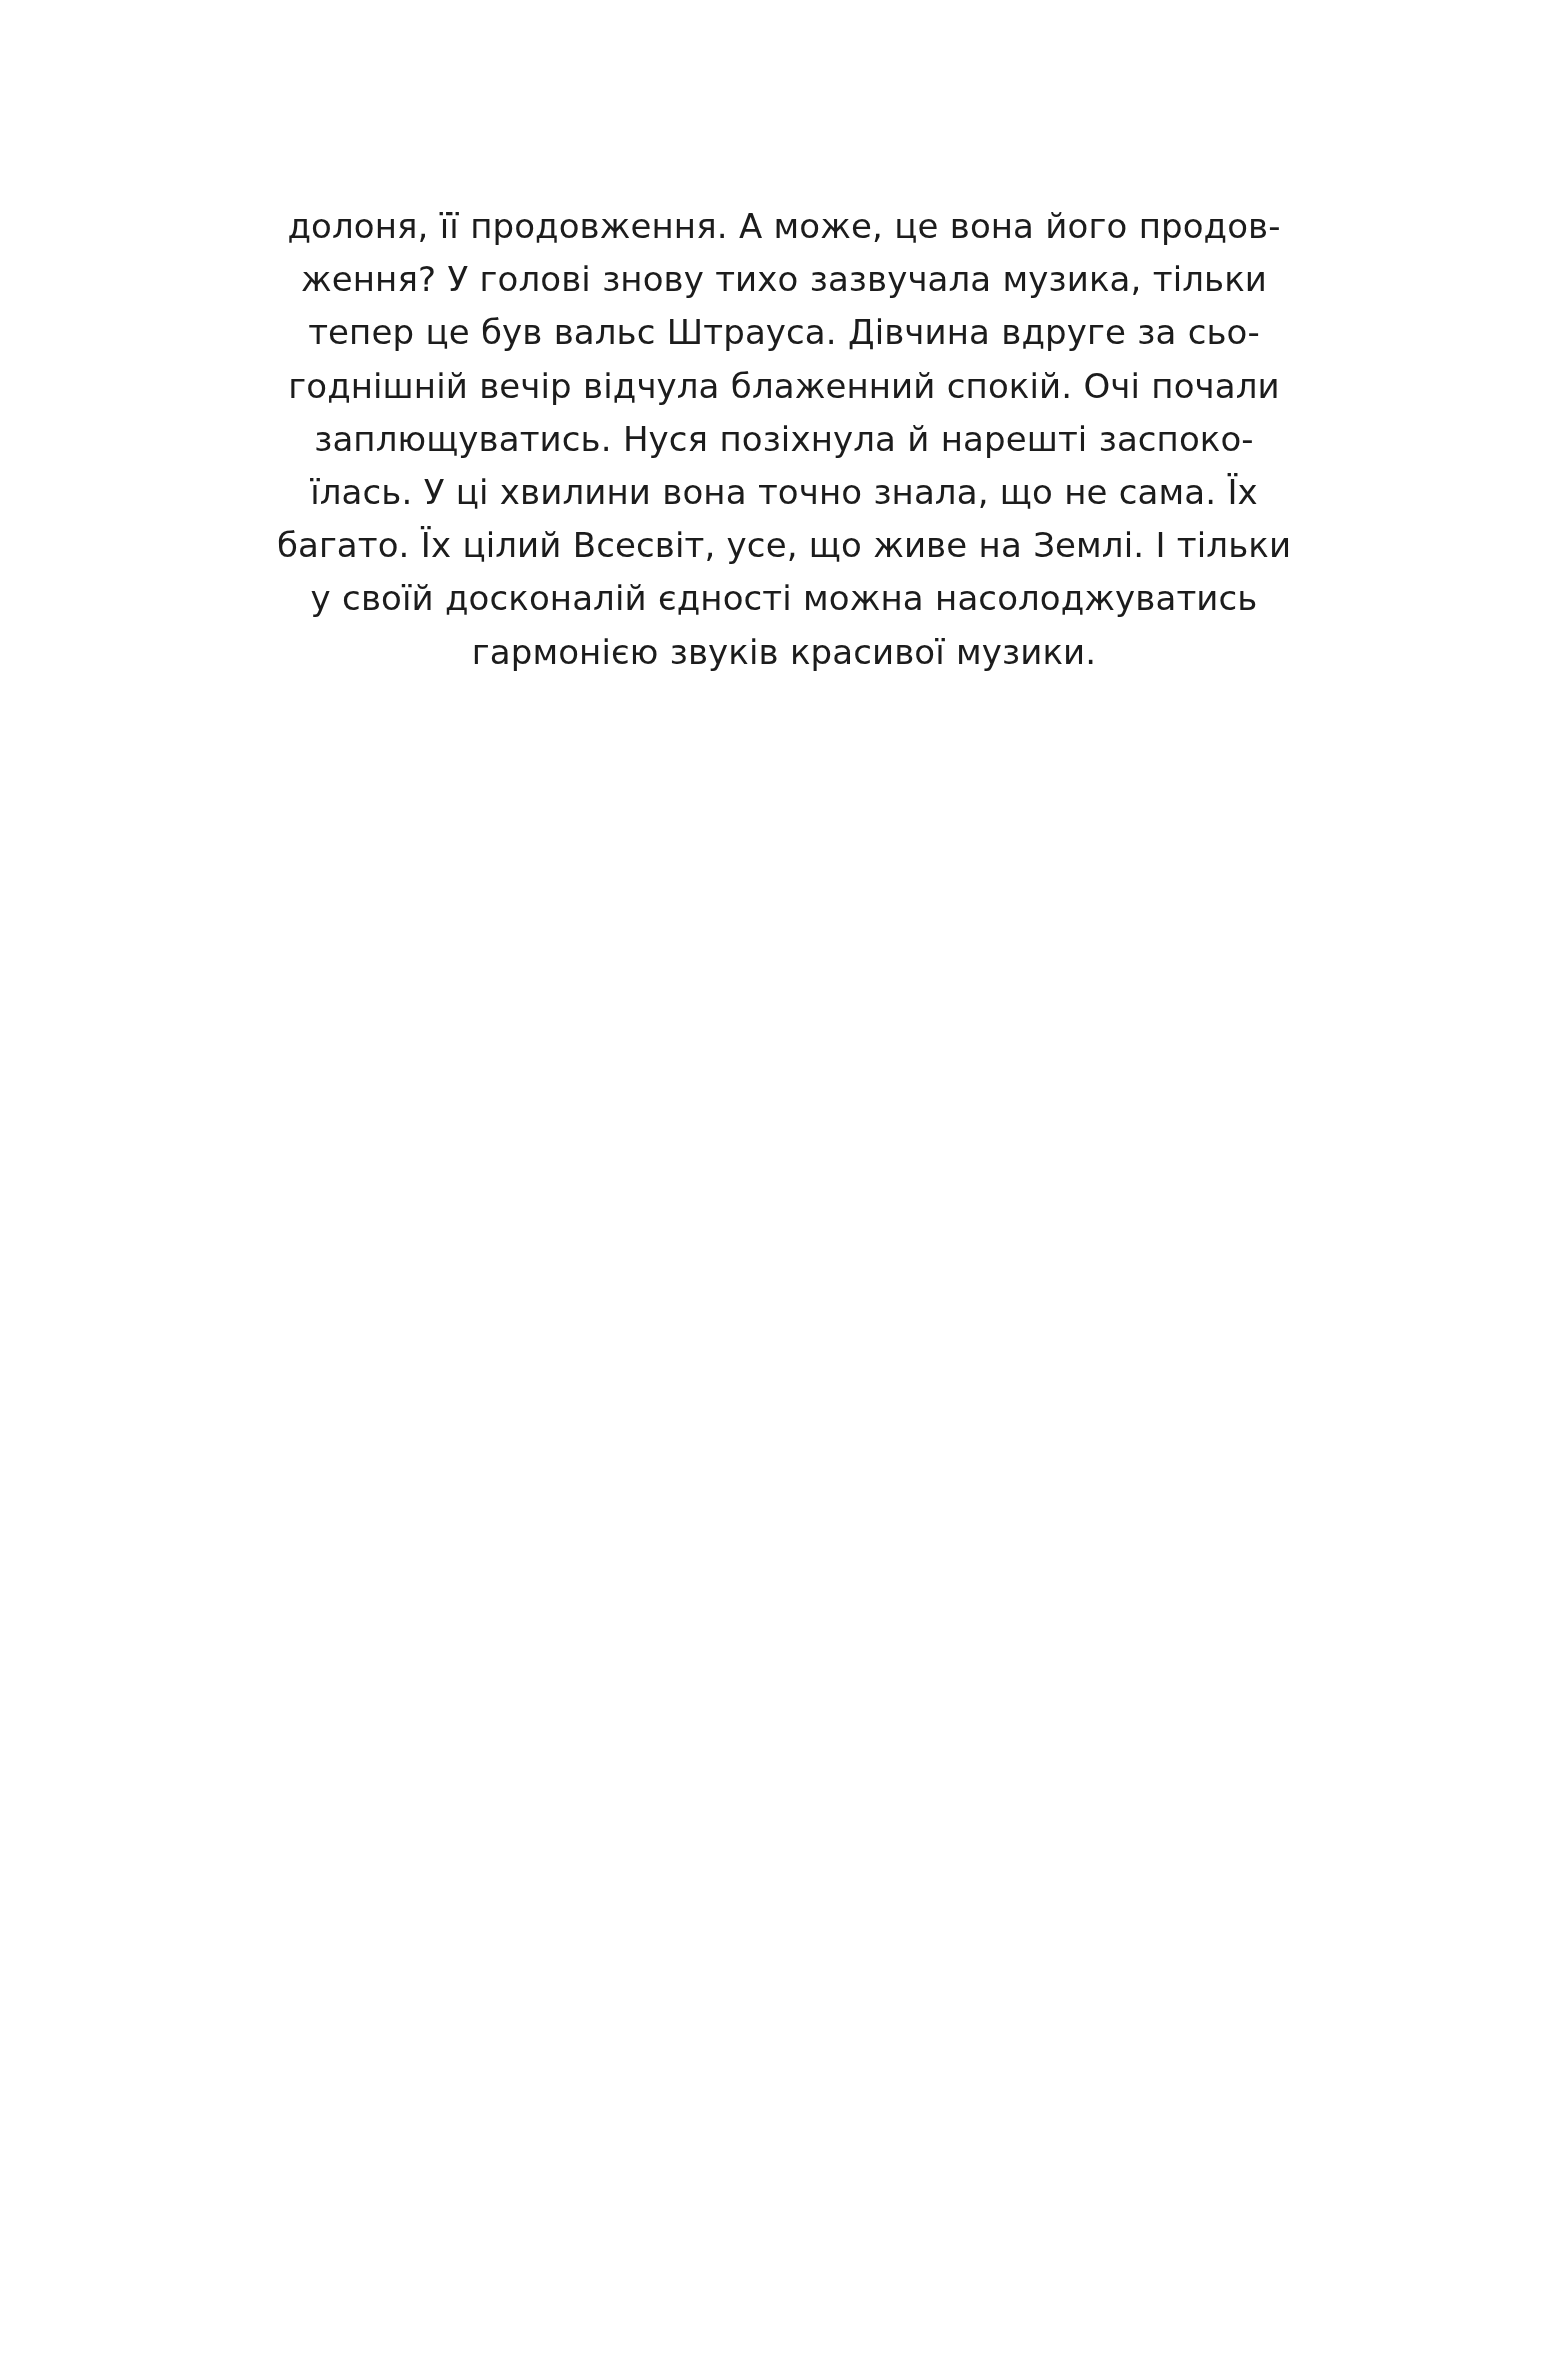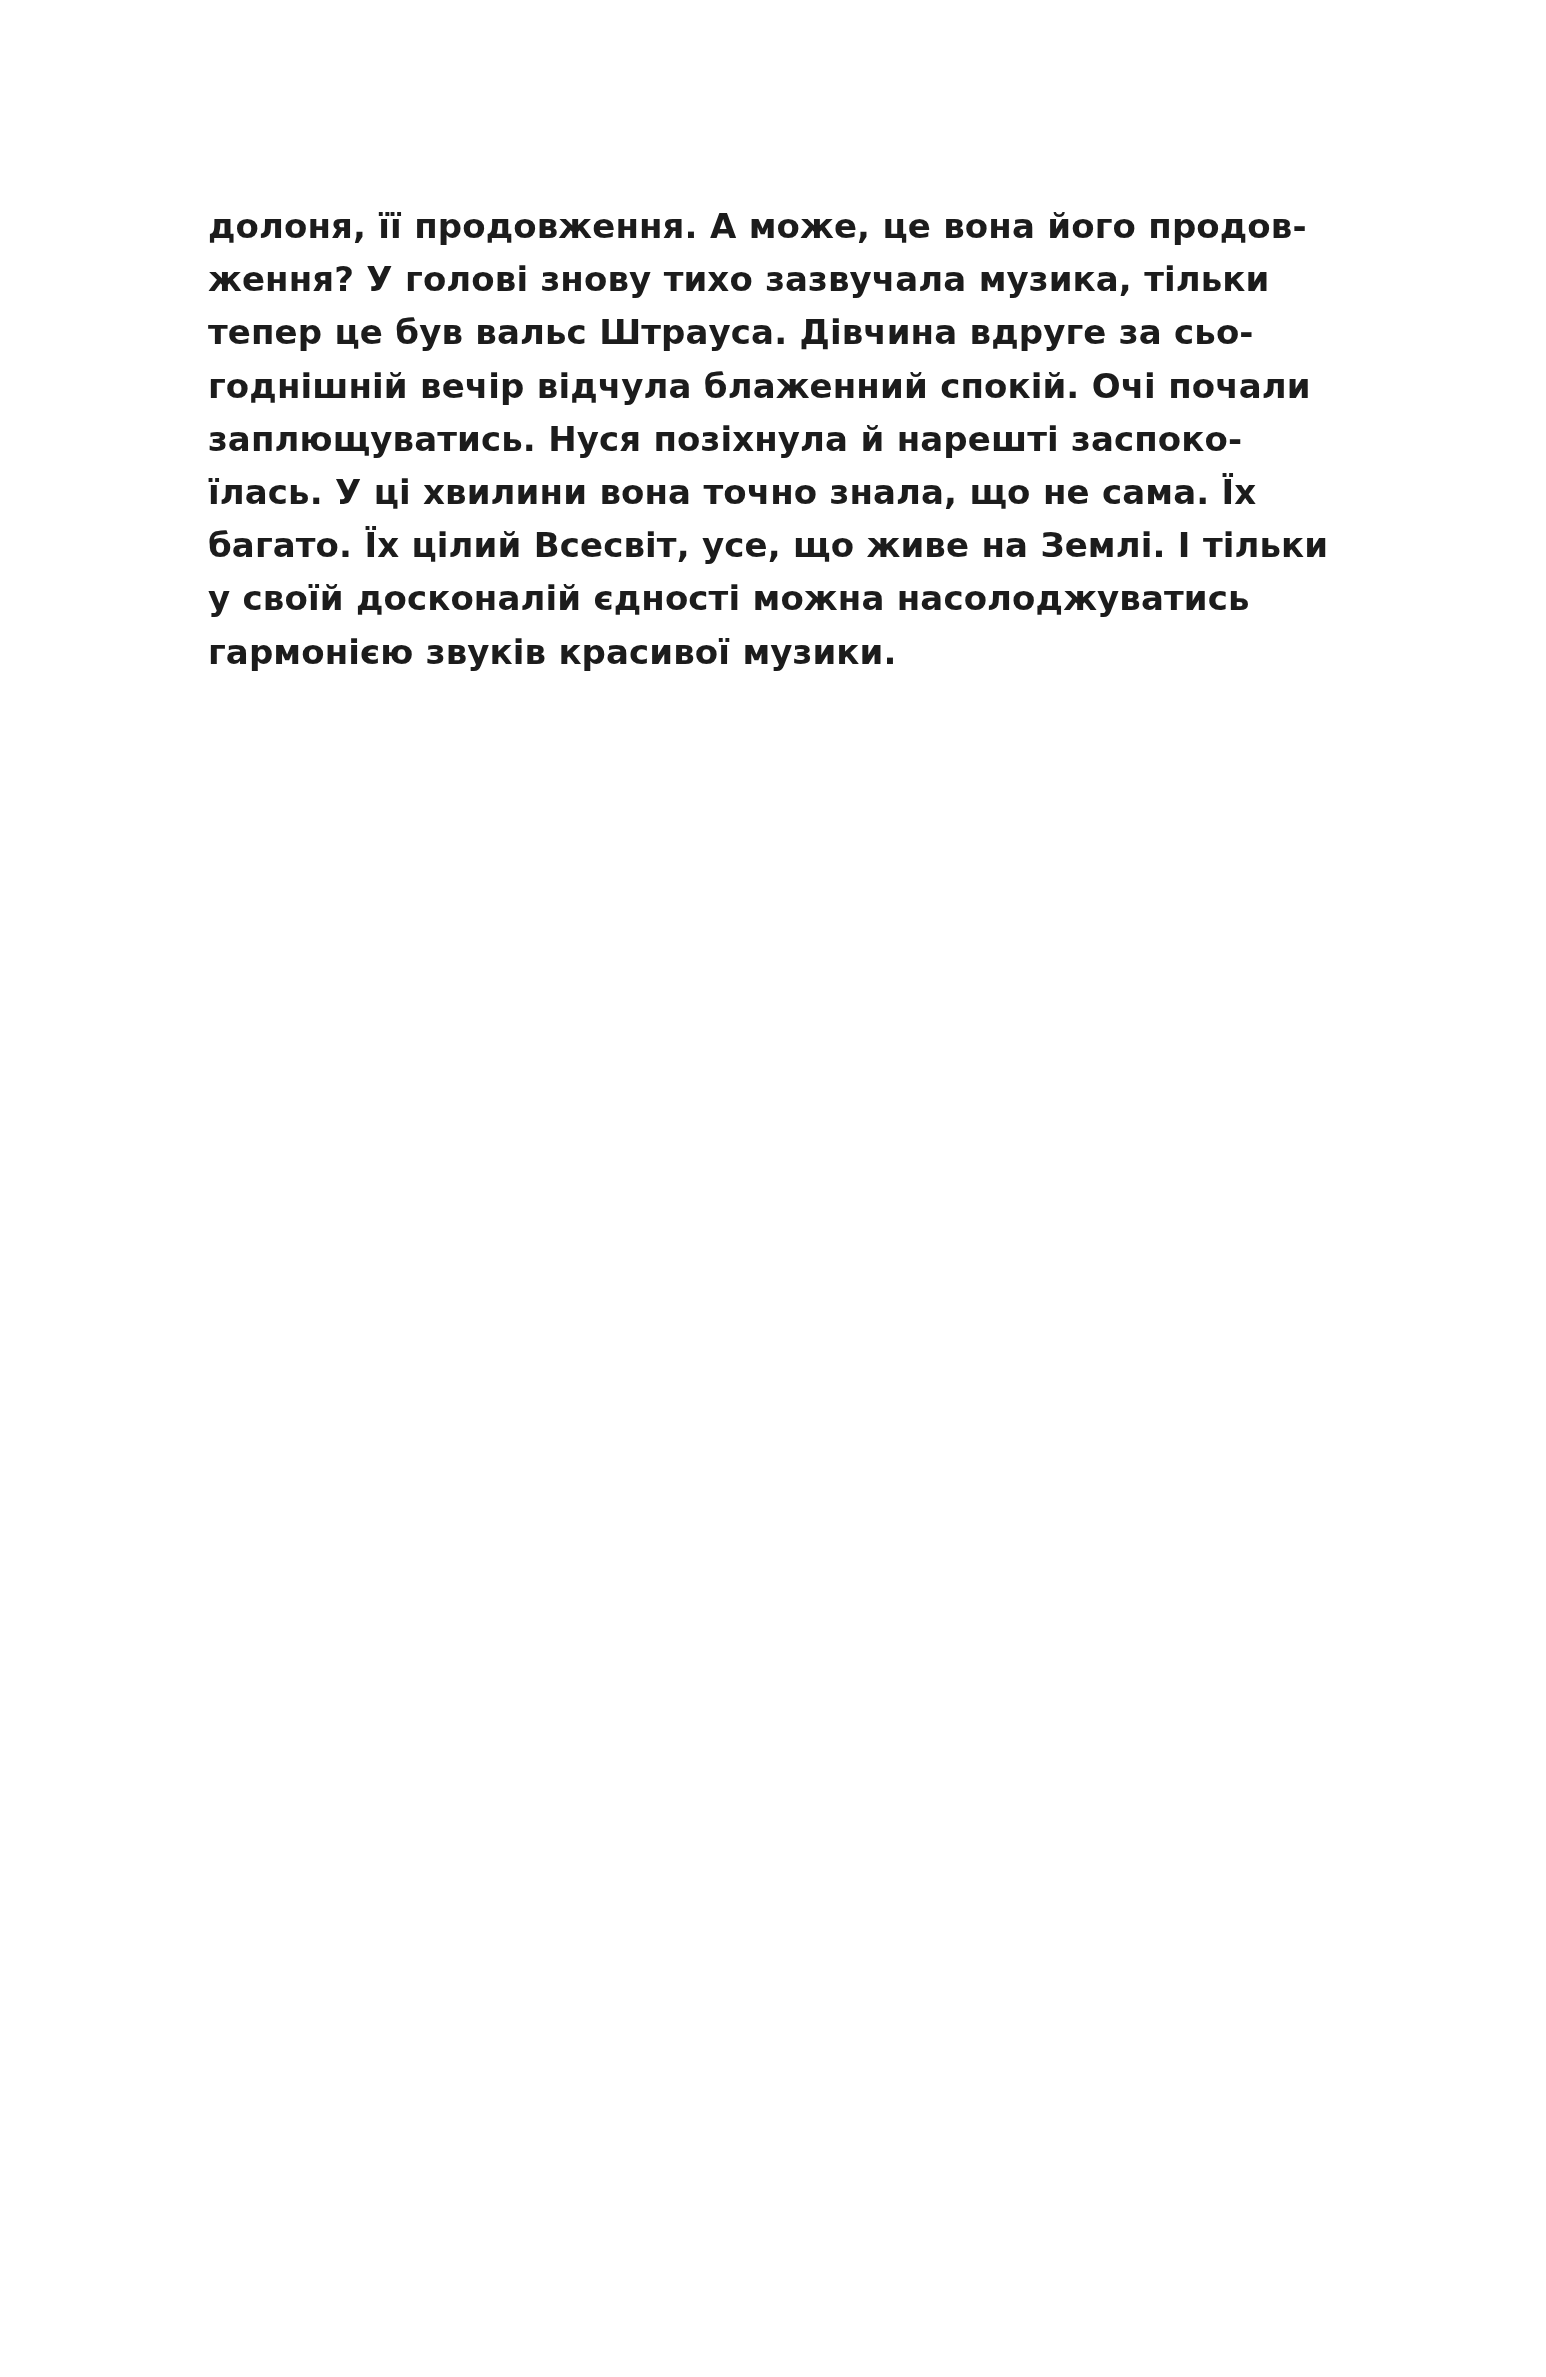--- a/index.html
+++ b/index.html
@@ -25,23 +25,23 @@
     position: absolute;
     left: 208px;
     top: 200px;
     width: 1152px;
   }
   .body-paragraph {
     margin: 0;
     font-size: 34px;
     line-height: 1.565;
     color: #1c1c1c;
-    text-align: left;
+    text-align: center;
     letter-spacing: 0.1px;
-    font-weight: 700;
+    font-weight: 400;
     white-space: pre-wrap;
     word-spacing: 0.4px;
   }
 </style>
 </head>
 <body>
 
 <div class="page">
   <div class="text-block">
     <p class="body-paragraph">долоня, її продовження. А може, це вона його продов-

